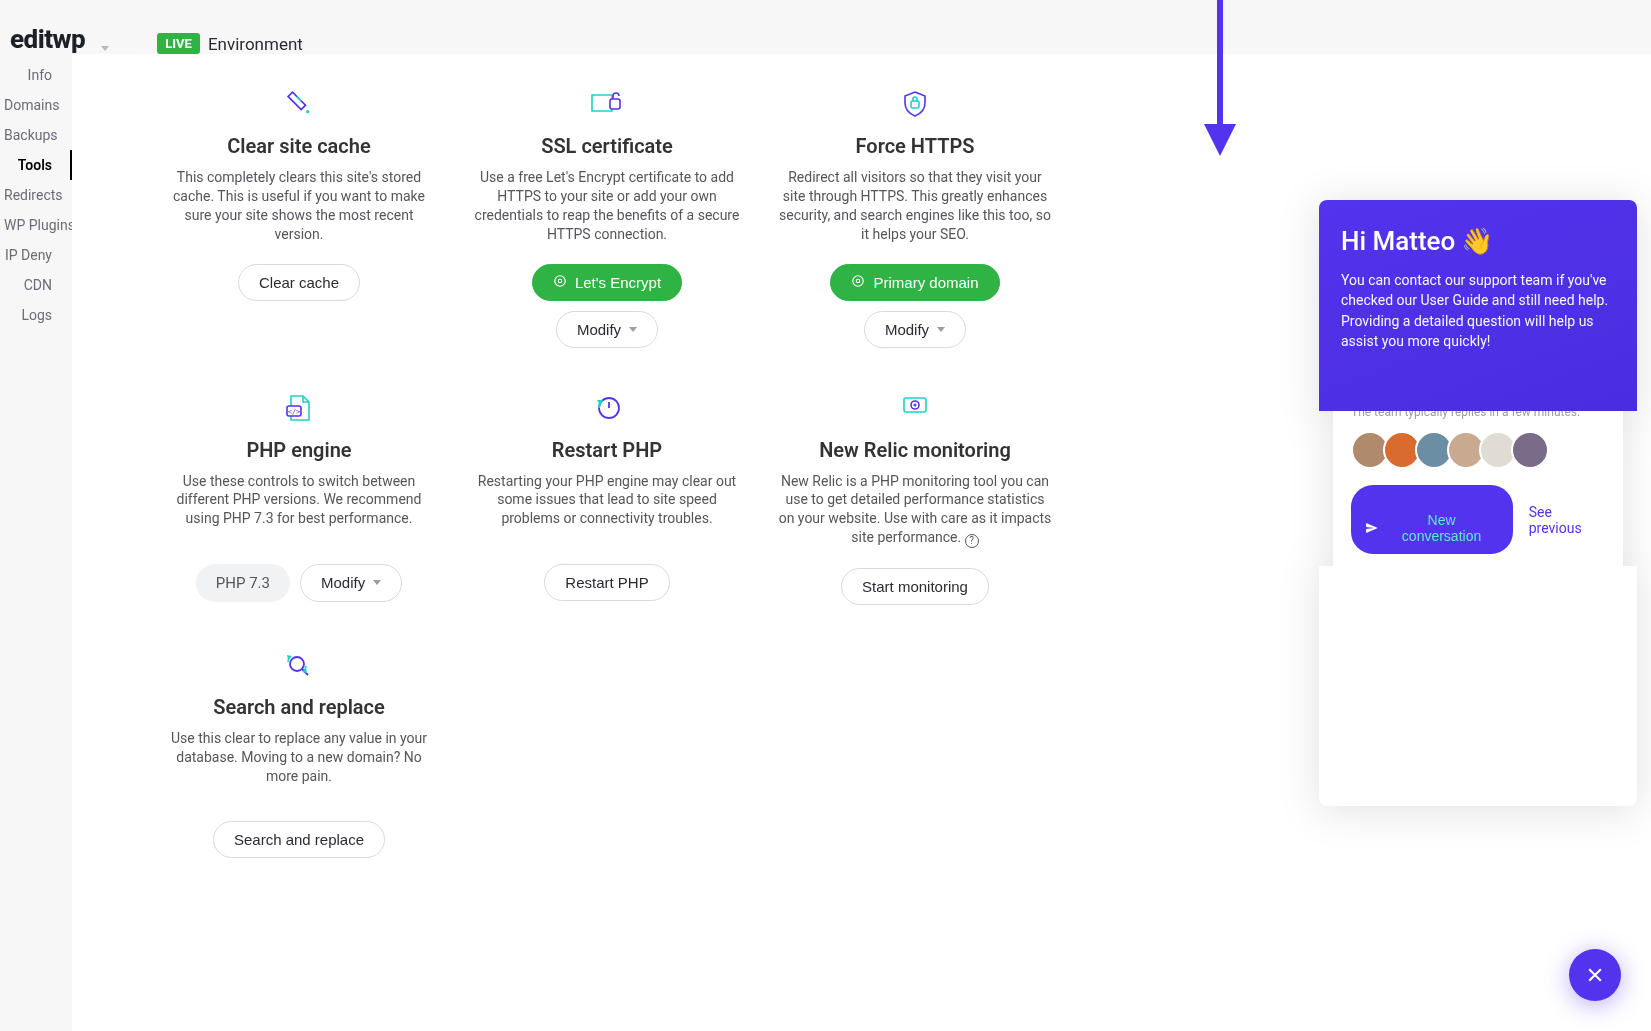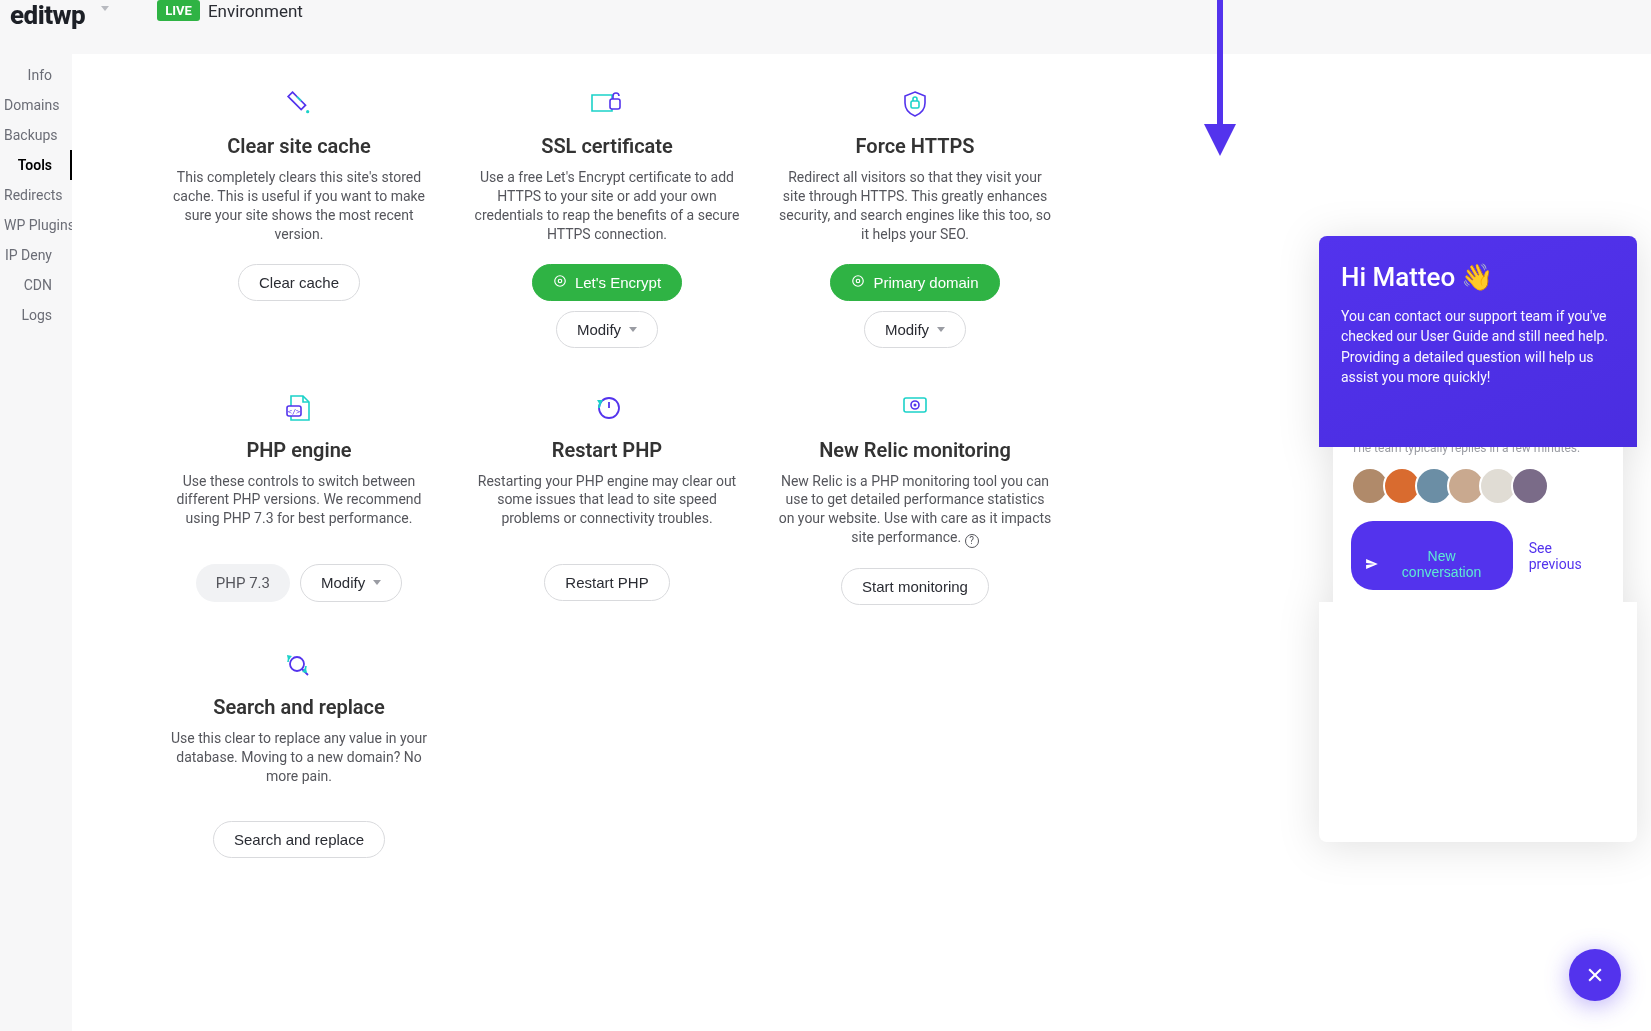--- a/index.html
+++ b/index.html
@@ -18,21 +18,21 @@
     color: var(--text);
     background: var(--page-bg);
     width: 1651px;
     height: 1031px;
     overflow: hidden;
     position: relative;
   }
   
   .topbar {
     display: flex;
-    align-items: flex-start;
+    align-items: flex-end;
     height: 54px;
     padding-left: 10px;
     background: var(--page-bg);
   }
   .brand {
     font-weight: 800;
     font-size: 26px;
     color: #1d2027;
     letter-spacing: -0.5px;
   }
@@ -172,21 +172,20 @@
     filter: drop-shadow(0 4px 20px rgba(0,0,0,0.12));
   }
   .chat-header {
     background: var(--purple);
     background: linear-gradient(160deg, #5333ed 0%, #4a2de0 100%);
     color: #fff;
     padding: 26px 22px 60px;
     border-top-left-radius: 8px;
     border-top-right-radius: 8px;
     position:relative;
-    margin-top:36px;
   }
   .chat-header h2 { font-size: 26px; font-weight:500; margin:0 0 14px; }
   .wave { font-size: 26px; }
   .chat-header p { font-size:14px; line-height:1.45; margin:0; opacity:0.96; }
   .chat-card {
     background:#fff;
     margin: -44px 14px 0;
     border-radius:6px;
     padding:18px 18px 18px;
   }

